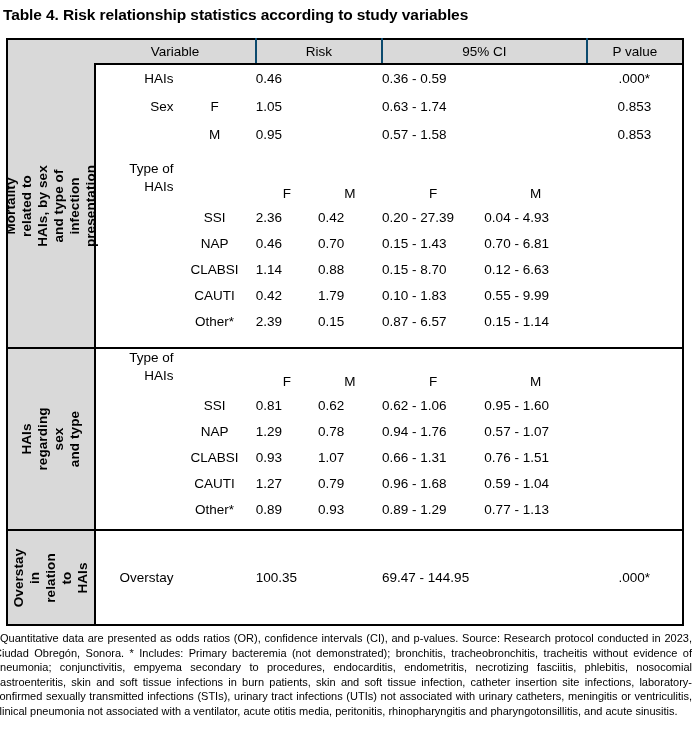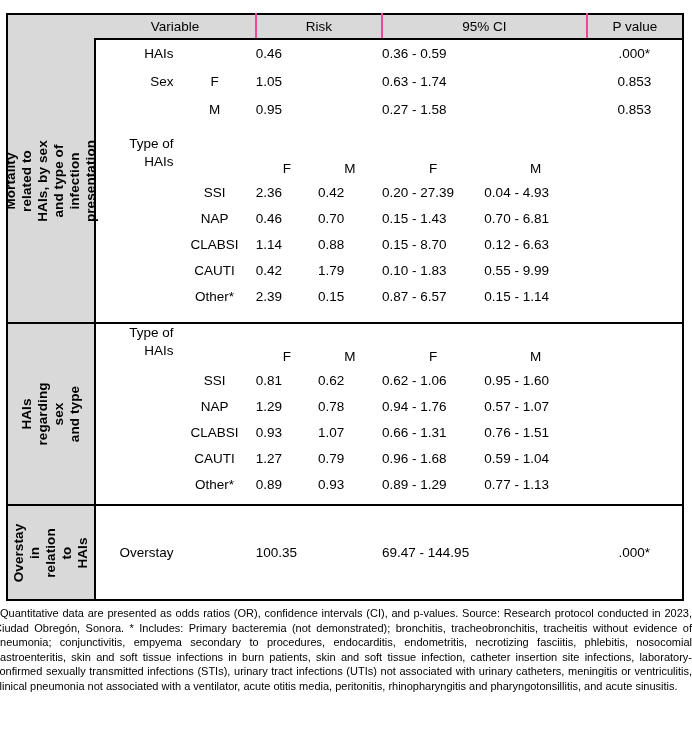--- a/index.html
+++ b/index.html
@@ -30,21 +30,21 @@
   table.risk th, table.risk td { padding: 0; font-weight: normal; }
   thead th {
     background: #d9d9d9;
     height: 23px;
     text-align: center;
     vertical-align: middle;
     border-bottom: 2px solid #000;
     font-size: 13.5px;
   }
   thead th.corner { border-bottom: hidden; }
-  thead th.bl { border-left: 2px solid #ec4899; }
+  thead th.bl { border-left: 2px solid #0c4a6e; }
 
   tbody td { vertical-align: middle; font-size: 13.5px; }
   tbody.sec2, tbody.sec3 { border-top: 2px solid #000; }
 
   td.sidebar {
     background: #d9d9d9;
     border-right: 2px solid #000;
     position: relative;
   }
   .vlabel {
@@ -90,20 +90,21 @@
     font-size: 11px;
     line-height: 14.5px;
     text-align: justify;
   }
 </style>
 </head>
 <body>
 
 <div class="page">
 
+  <div class="title">Table 4. Risk relationship statistics according to study variables</div>
 
   <table class="risk">
     <colgroup>
       <col style="width:88px">
         <col style="width:78px">
         <col style="width:82px">
       <col style="width:62px">
         <col style="width:64px">
       <col style="width:102px">
         <col style="width:102px">
@@ -136,21 +137,21 @@
         <td class="name">Sex</td>
         <td class="sub">F</td>
         <td class="num" colspan="2">1.05</td>
         <td class="num" colspan="2">0.63 - 1.74</td>
         <td class="pval">0.853</td>
       </tr>
       <tr class="r-std">
         <td class="name"></td>
         <td class="sub">M</td>
         <td class="num" colspan="2">0.95</td>
-        <td class="num" colspan="2">0.27 - 1.58</td>
+        <td class="num" colspan="2">0.57 - 1.58</td>
         <td class="pval">0.853</td>
       </tr>
       <tr class="r-spacer">
           <td colspan="7"></td>
         </tr>
       <tr class="r-thead">
         <td class="type-head name">Type of
 HAIs</td>
         <td class="sub"></td>
         <td class="fmh">F</td>

